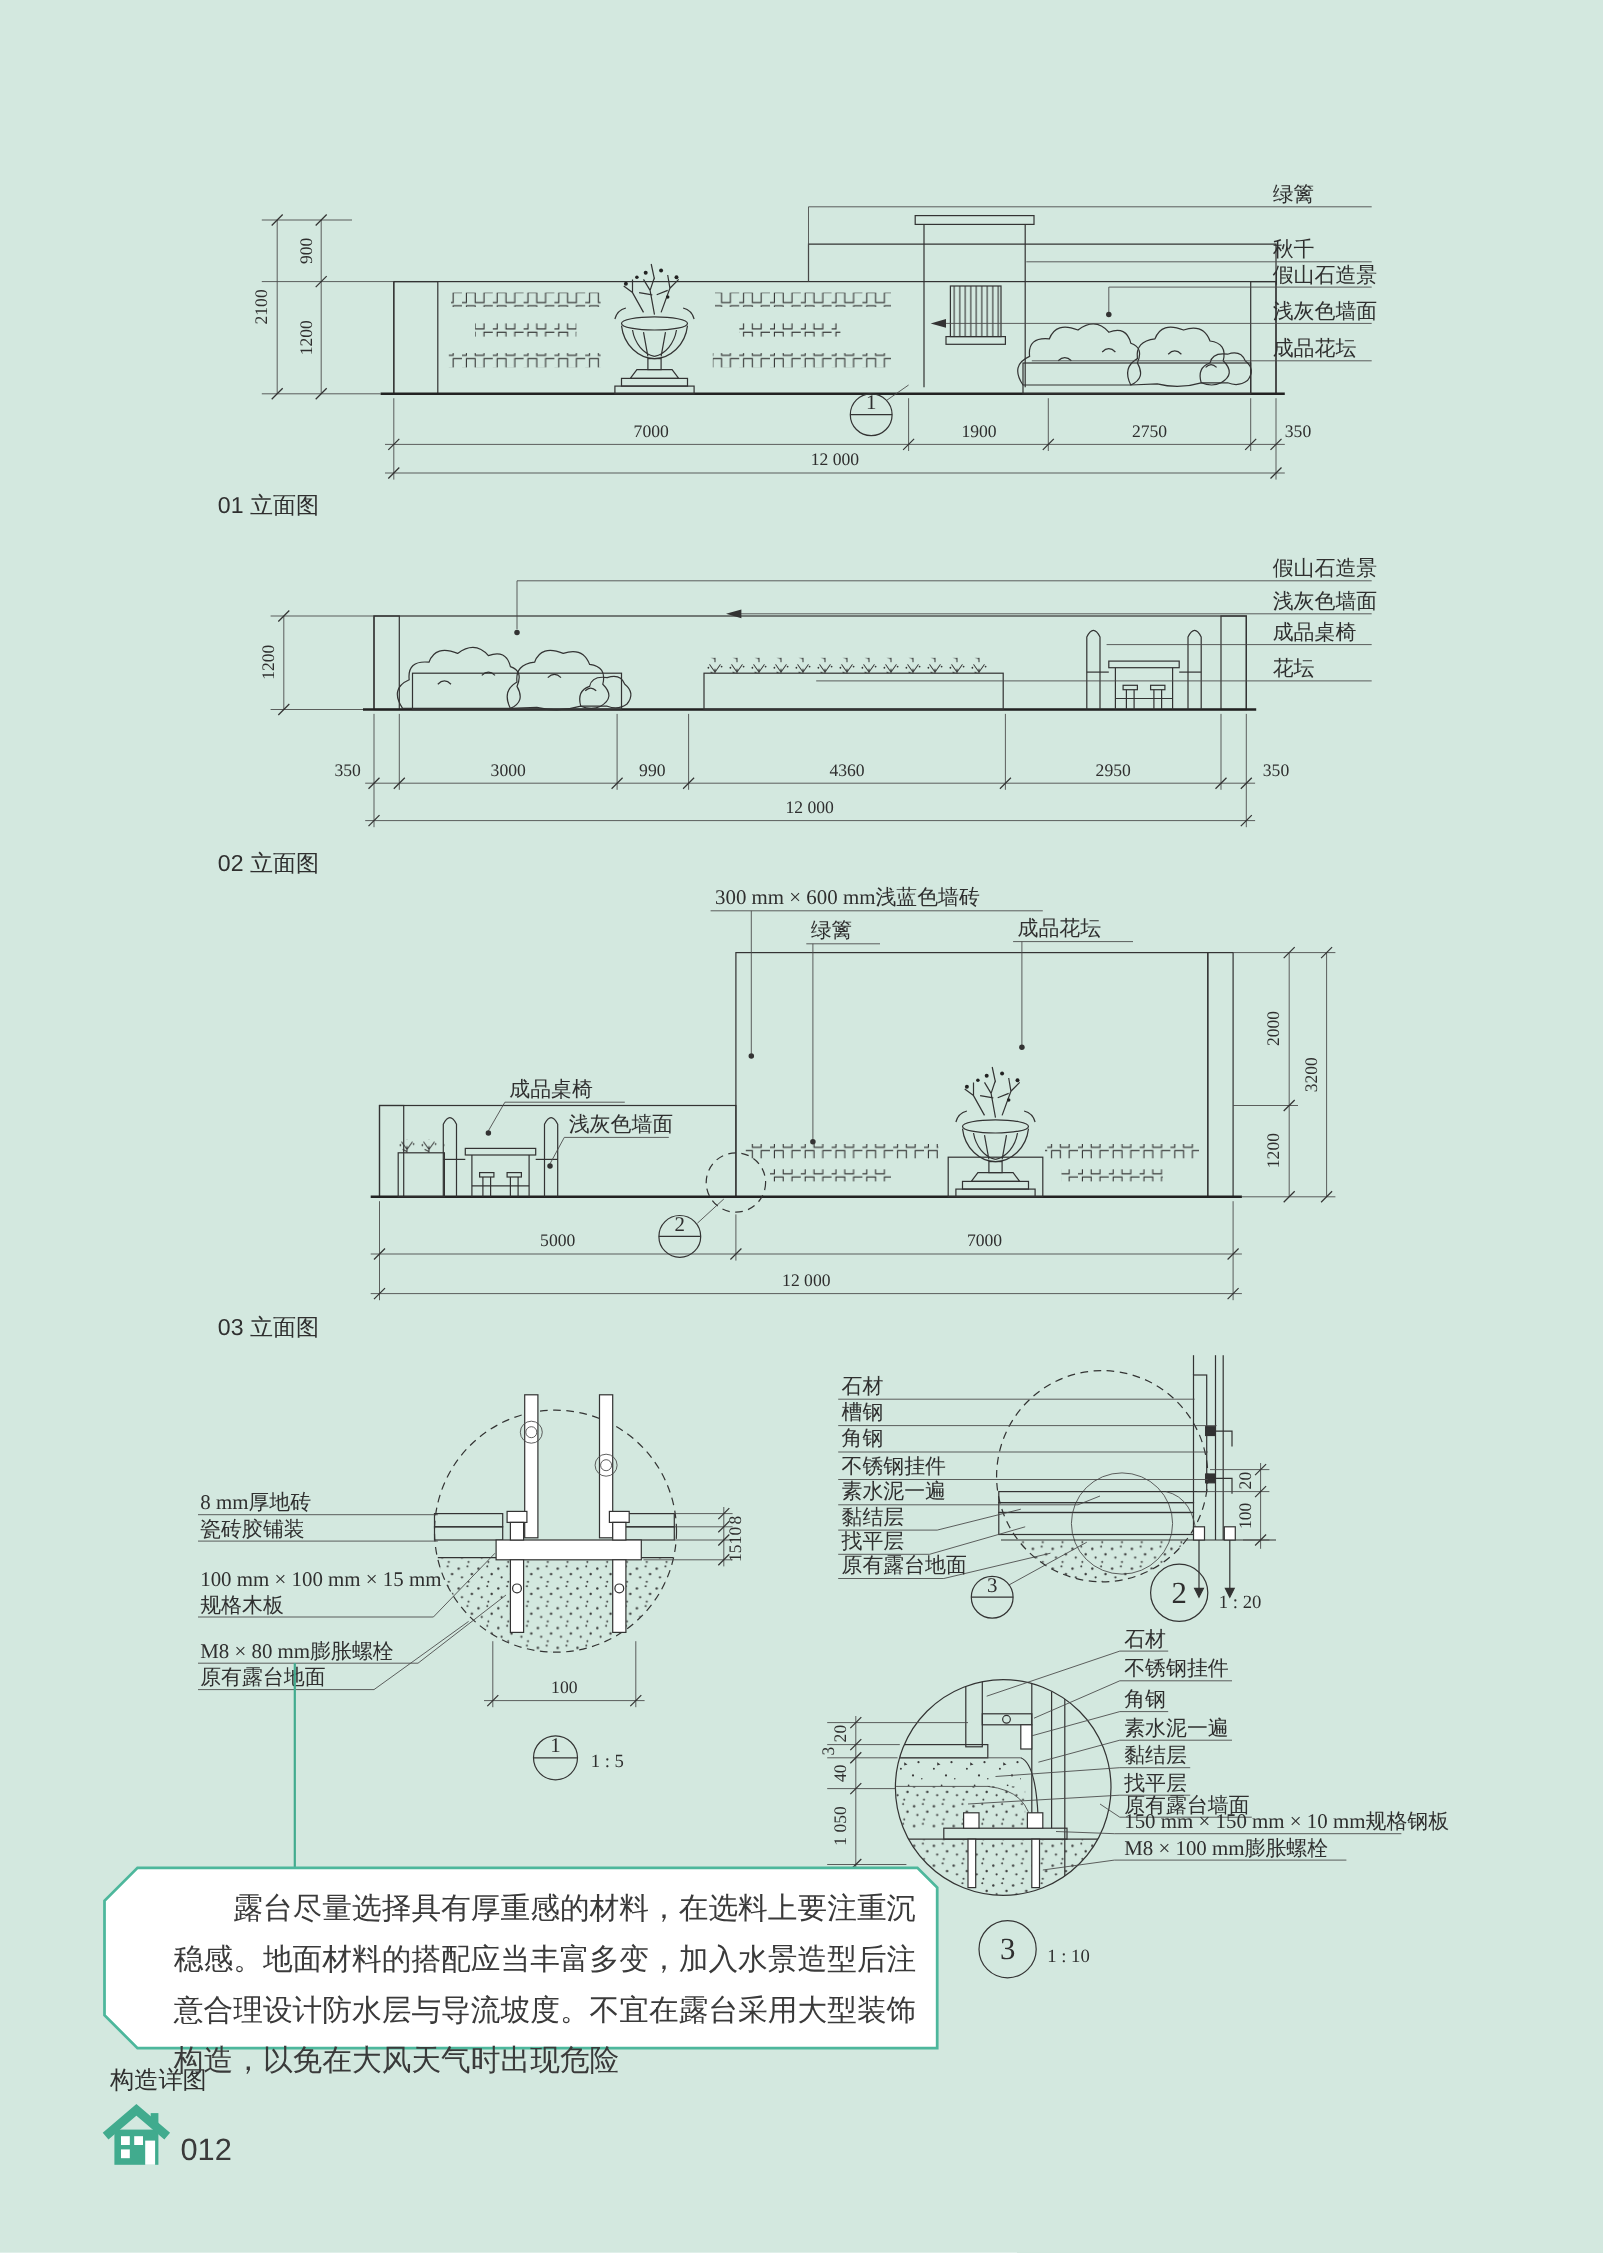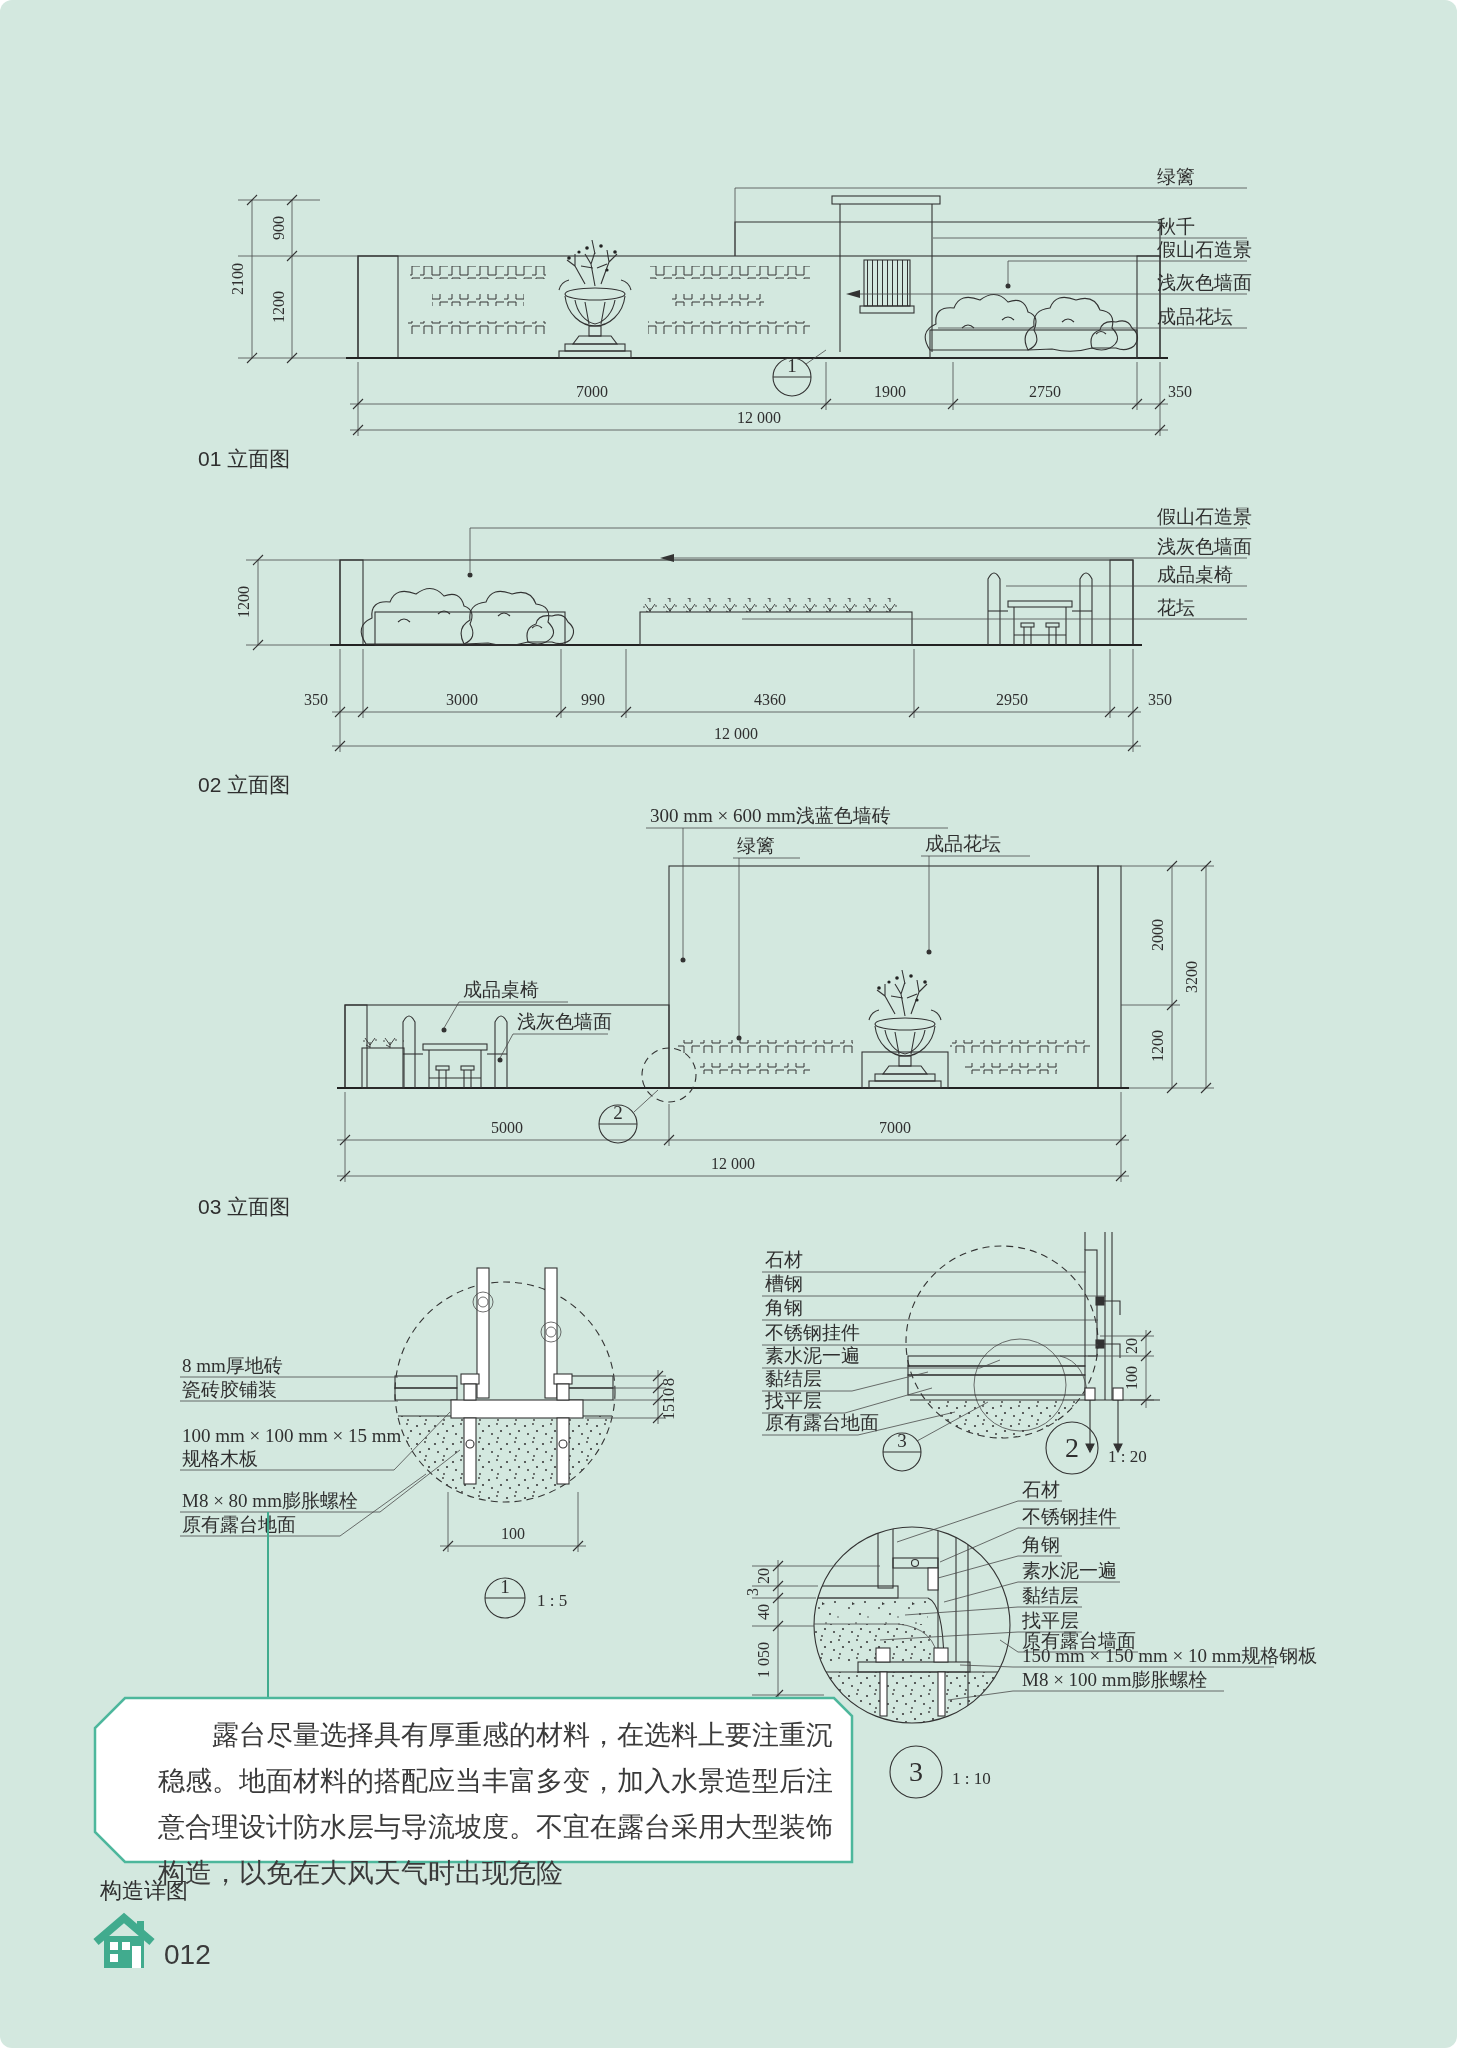--- a/index.html
+++ b/index.html
@@ -1,17 +1,17 @@
 <!DOCTYPE html>
 <html><head>
 <meta charset="utf-8">
 <style>
   html,body{margin:0;padding:0;}
   .page{position:relative;width:1457px;height:2048px;background:#d3e8df;overflow:hidden;
-        font-family:"Liberation Sans", sans-serif;border-radius:12px;}
+        font-family:"Liberation Sans", sans-serif;}
   svg{position:absolute;left:0;top:0;}
   svg .s{stroke:#333;fill:none;stroke-width:1.1;}
   svg .s2{stroke:#222;fill:none;stroke-width:2.2;}
   svg .sthin{stroke:#4a4a4a;fill:none;stroke-width:0.8;}
   svg .dash{stroke-dasharray:7 5;}
   svg .wfill{fill:#ffffff;}
   svg text{fill:#2f2f2f;}
   svg .dim{font:16px "Liberation Serif", serif;}
   svg .lbl{font:19px "Liberation Serif", serif;}
   svg .ttl{font:21px "Liberation Sans", sans-serif;}

